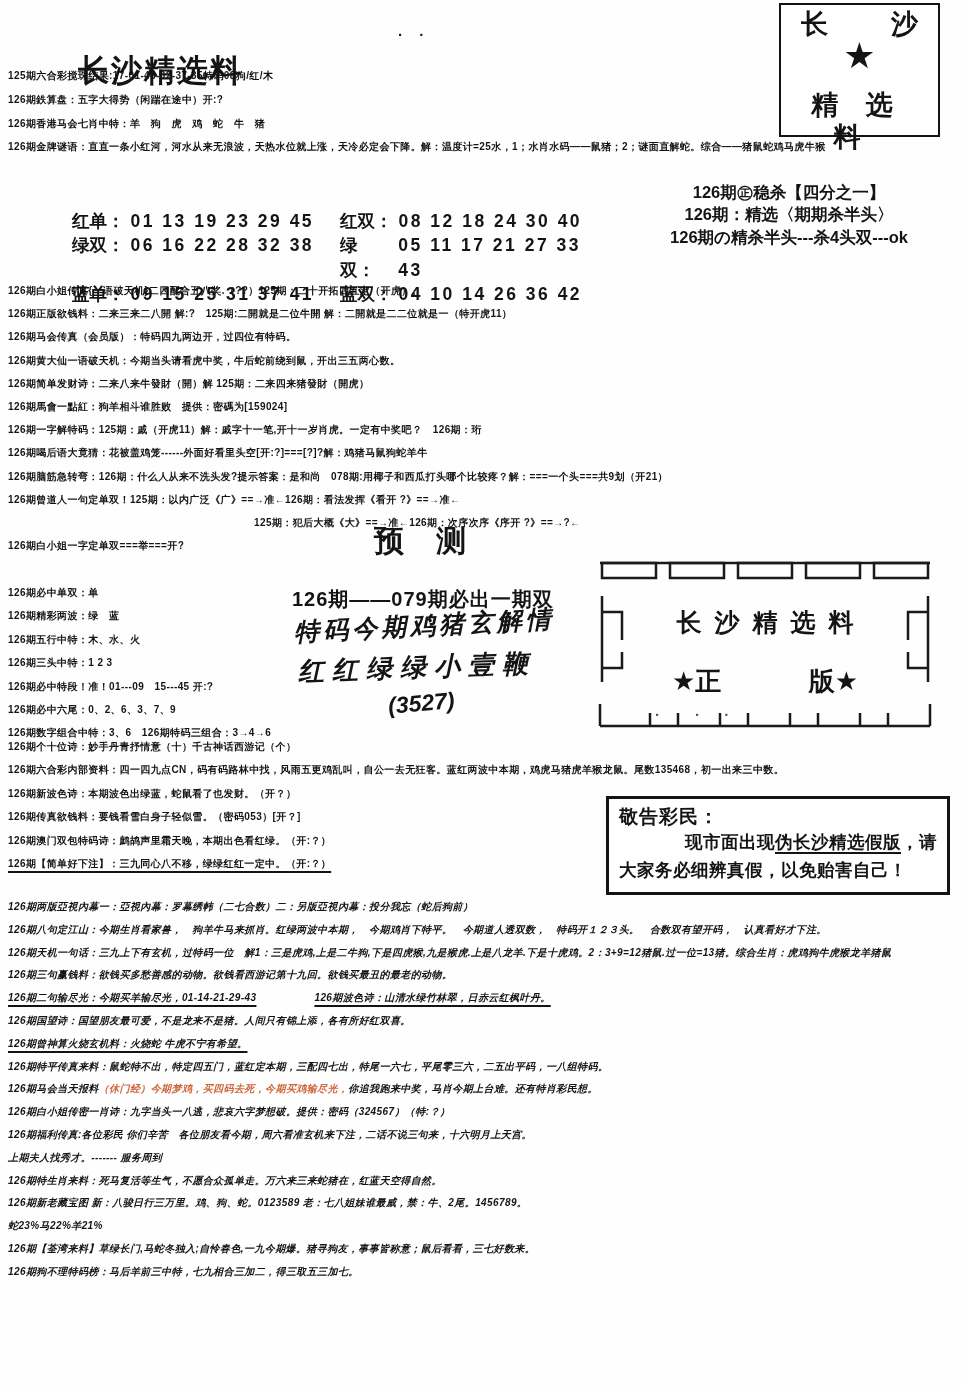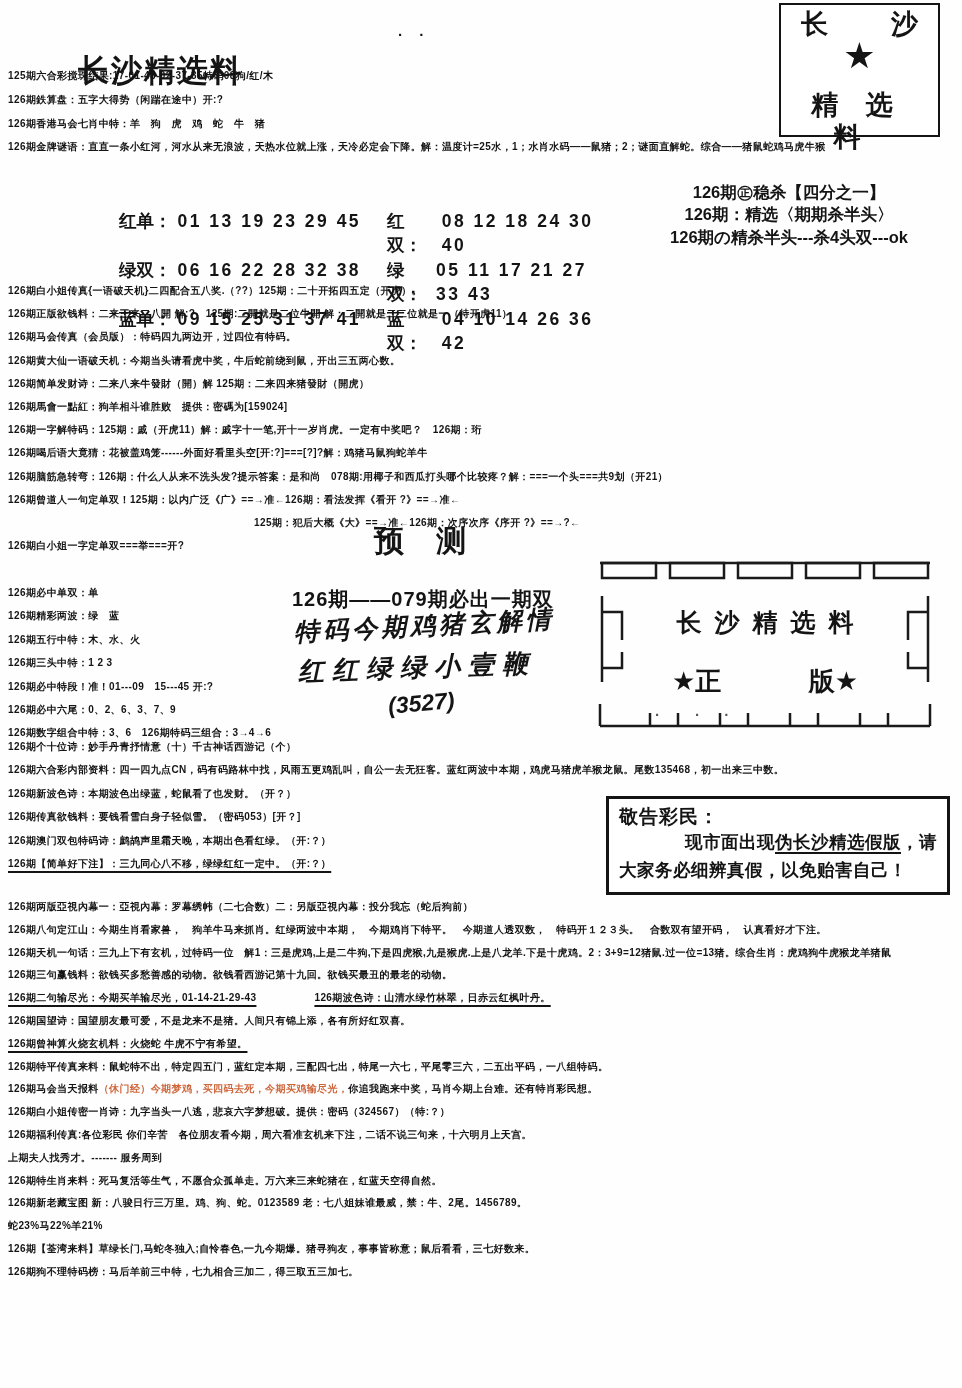--- a/index.html
+++ b/index.html
@@ -25,21 +25,21 @@
   #brand .star{position:absolute;left:0;right:0;top:33px;text-align:center;font-size:36px;line-height:1;}
   #brand .row2{position:absolute;left:0;right:15px;top:84px;text-align:center;font-size:27px;letter-spacing:10px;text-indent:10px;line-height:1.2;}
 
   #intro{left:8px;top:64px;width:950px;}
   #intro .ln{line-height:23.8px;}
 
   #kill{left:618px;top:181px;width:342px;text-align:center;}
   #kill .kln{font-size:16.5px;line-height:22.4px;letter-spacing:0;}
 
   #numtab{left:72px;top:209px;width:540px;font-size:17.5px;}
-  .trow{display:flex;line-height:24.4px;margin-left:47px;}
+  .trow{display:flex;line-height:24.4px;}
   .tcell-l{width:268px;display:flex;}
   .tcell-r{flex:1;display:flex;}
   .tnums{letter-spacing:2.5px;margin-left:6px;}
 
   #mid{left:8px;top:279px;width:950px;}
   #picks{left:8px;top:581px;width:640px;}
   #picks .ln{line-height:23.4px;}
   #picks-dots{left:655px;top:706px;font-size:15px;letter-spacing:10px;color:#555;}
 
   #pred-heading{left:374px;top:524px;font-size:30px;letter-spacing:12px;line-height:1.1;}
@@ -54,21 +54,21 @@
   #vbox .vsub{position:absolute;left:80px;right:80px;top:108px;display:flex;justify-content:space-between;font-size:26px;}
 
   #detail{left:8px;top:735px;width:950px;}
   #detail .ln{line-height:23.4px;}
 
   #notice{left:606px;top:796px;width:344px;border:3px solid #141414;background:#fff;padding:5px 10px 8px;box-sizing:border-box;z-index:3;}
   #notice .nt{font-size:19px;line-height:25px;letter-spacing:1px;}
   #notice .nb{font-size:17.5px;line-height:27.5px;text-indent:66px;letter-spacing:0.5px;}
 
   #bottom{left:8px;top:896px;width:950px;}
-  #bottom .ln{line-height:22.8px;}
+  #bottom .ln{line-height:22.8px;font-style:italic;}
 </style>
 </head>
 <body>
 
 <div class="page">
 
   <h1 class="abs" id="title">长沙精选料</h1>
   <div class="abs" id="dots">· ·</div>
 
   <div class="abs" id="brand">

